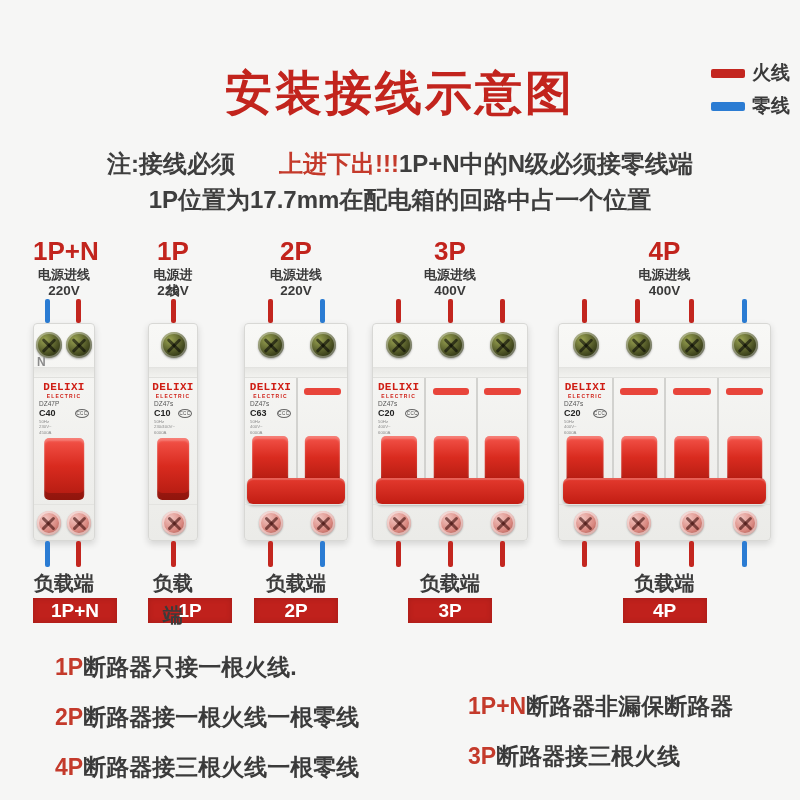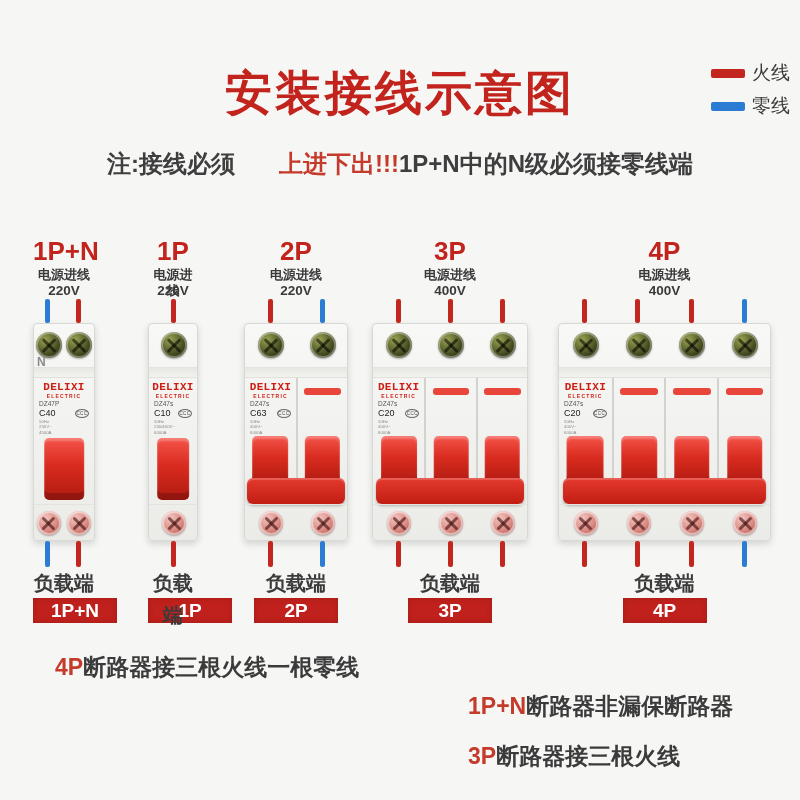--- a/index.html
+++ b/index.html
@@ -12,21 +12,21 @@
     color:var(--ink);
   }
   
   .title{
     position:absolute; top:62px; left:0; right:0; text-align:center;
     font-size:47px; font-weight:900; color:var(--red); letter-spacing:3px;
   }
   .legend{ position:absolute; top:60px; right:10px; }
   .legend-row{ display:flex; align-items:center; gap:7px; margin-bottom:7px; }
   .legend-swatch{ width:34px; height:9px; border-radius:2px; background:#999; }
-  .legend-label{ font-size:19px; font-weight:400; color:#3a3a3a; }
+  .legend-label{ font-size:19px; font-weight:700; color:#3a3a3a; }
   .note{
     position:absolute; top:146px; left:0; right:0; text-align:center;
     font-size:24px; font-weight:600; color:#3e3e3e; line-height:1.5;
   }
   .note .hl{ color:#c43a2b;margin-left:44px; }
   
   #breakers{ position:absolute; inset:0; }
   .col{ position:absolute; top:237px; text-align:center; }
   .col-label{ font-size:26px; font-weight:800; color:var(--red); height:30px; line-height:28px; }
   .col-supply{ font-size:13px; font-weight:700; color:#3a3a3a; height:16px; line-height:16px; }
@@ -62,21 +62,21 @@
   .n-mark{ position:absolute; left:3px; bottom:-2px; font-size:12px; font-weight:700; color:#8b8b8b; }
   .bk-clip{ height:10px; background:linear-gradient(#e7e7e4,#f2f2ef); border-bottom:1px solid #e0e0dd; }
   .bk-main{ position:relative; display:flex; height:126px; }
   .bk-module{ height:100%; }
   .bk-module.sep{ border-left:2px solid #d2d2cf; }
   .bk-label{ height:56px; padding-top:3px; overflow:hidden; }
   .bk-brand{ font-size:11px; font-weight:900; color:#cf1d14; letter-spacing:.3px; line-height:12px;font-family:Liberation Mono, monospace; }
   .bk-sub{ font-size:5px; font-weight:700; color:#cf1d14; letter-spacing:1.2px; line-height:6px; }
   .bk-model{ font-size:6.5px; color:#555; text-align:left; padding-left:5px; line-height:8px; margin-top:1px; }
   .bk-rating-row{ display:flex; align-items:center; justify-content:space-between; padding:0 5px; height:10px; }
-  .bk-rating{ font-size:9px; font-weight:400; color:#222; }
+  .bk-rating{ font-size:9px; font-weight:700; color:#222; }
   .bk-ccc{
     font-size:4.5px; color:#444; border:1px solid #666; border-radius:50%;
     width:14px; height:9px; line-height:8px; text-align:center; letter-spacing:.5px;
   }
   .bk-specs{
     font-size:4.3px; color:#8a8a8a; text-align:left; padding-left:5px;
     line-height:5.3px; white-space:pre-line; margin-top:1px;
   }
   .bk-redbar{ width:74%; height:7px; border-radius:3px; background:#e8453b; margin:7px auto 0; }
   .bk-toggle-zone{ position:relative; height:70px; }
@@ -118,20 +118,21 @@
     <span class="legend-label">火线</span>
   </div>
   <div class="legend-row">
     <span class="legend-swatch" style="background: rgb(43, 124, 211);"></span>
     <span class="legend-label">零线</span>
   </div>
 </div>
 
 <div class="note">
   <div><span>注:接线必须</span><span class="hl">上进下出!!!</span><span>1P+N中的N级必须接零线端</span></div>
+  <div>1P位置为17.7mm在配电箱的回路中占一个位置</div>
 </div>
 
 <div id="breakers">
     <div class="col" style="left: 33px; width: 62px;">
       <div class="col-label">1P+N</div>
       <div class="col-supply">电源进线</div>
       <div class="col-voltage">220V</div>
       <div class="wires wires-top">
         <span class="wire" style="left: 12.38px; background: rgb(43, 124, 211);"></span>
         <span class="wire" style="left: 42.76px; background: rgb(195, 38, 31);"></span>
@@ -419,18 +420,20 @@
         <span class="wire" style="left: 77.375px; background: rgb(195, 38, 31);"></span>
         <span class="wire" style="left: 130.625px; background: rgb(195, 38, 31);"></span>
         <span class="wire" style="left: 183.875px; background: rgb(43, 124, 211);"></span>
       </div>
       <div class="col-load">负载端</div>
       <div class="col-badge">4P</div>
     </div>
   </div>
 
 <div class="fn fn-left">
+  <div class="fn-line"><span class="fn-lead">1P</span><span>断路器只接一根火线.</span></div>
+  <div class="fn-line"><span class="fn-lead">2P</span><span>断路器接一根火线一根零线</span></div>
   <div class="fn-line"><span class="fn-lead">4P</span><span>断路器接三根火线一根零线</span></div>
 </div>
 <div class="fn fn-right">
   <div class="fn-line"><span class="fn-lead">1P+N</span><span>断路器非漏保断路器</span></div>
   <div class="fn-line"><span class="fn-lead">3P</span><span>断路器接三根火线</span></div>
 </div>
 
 </body></html>

